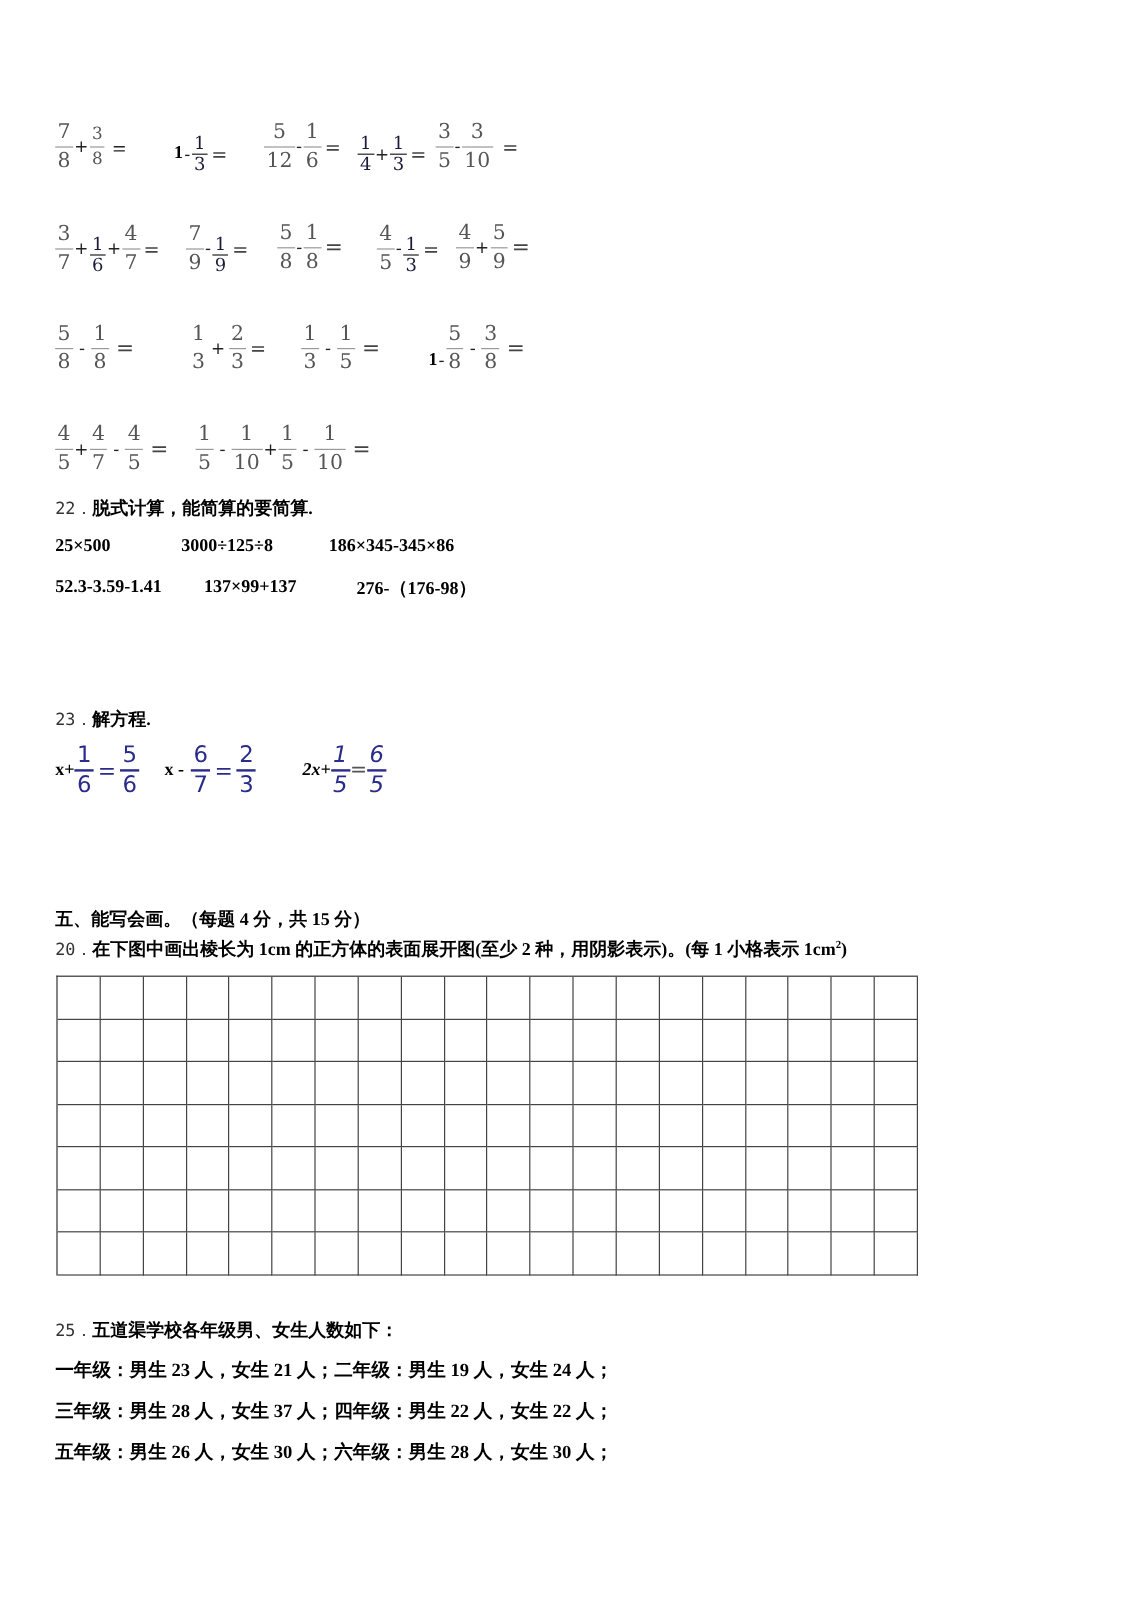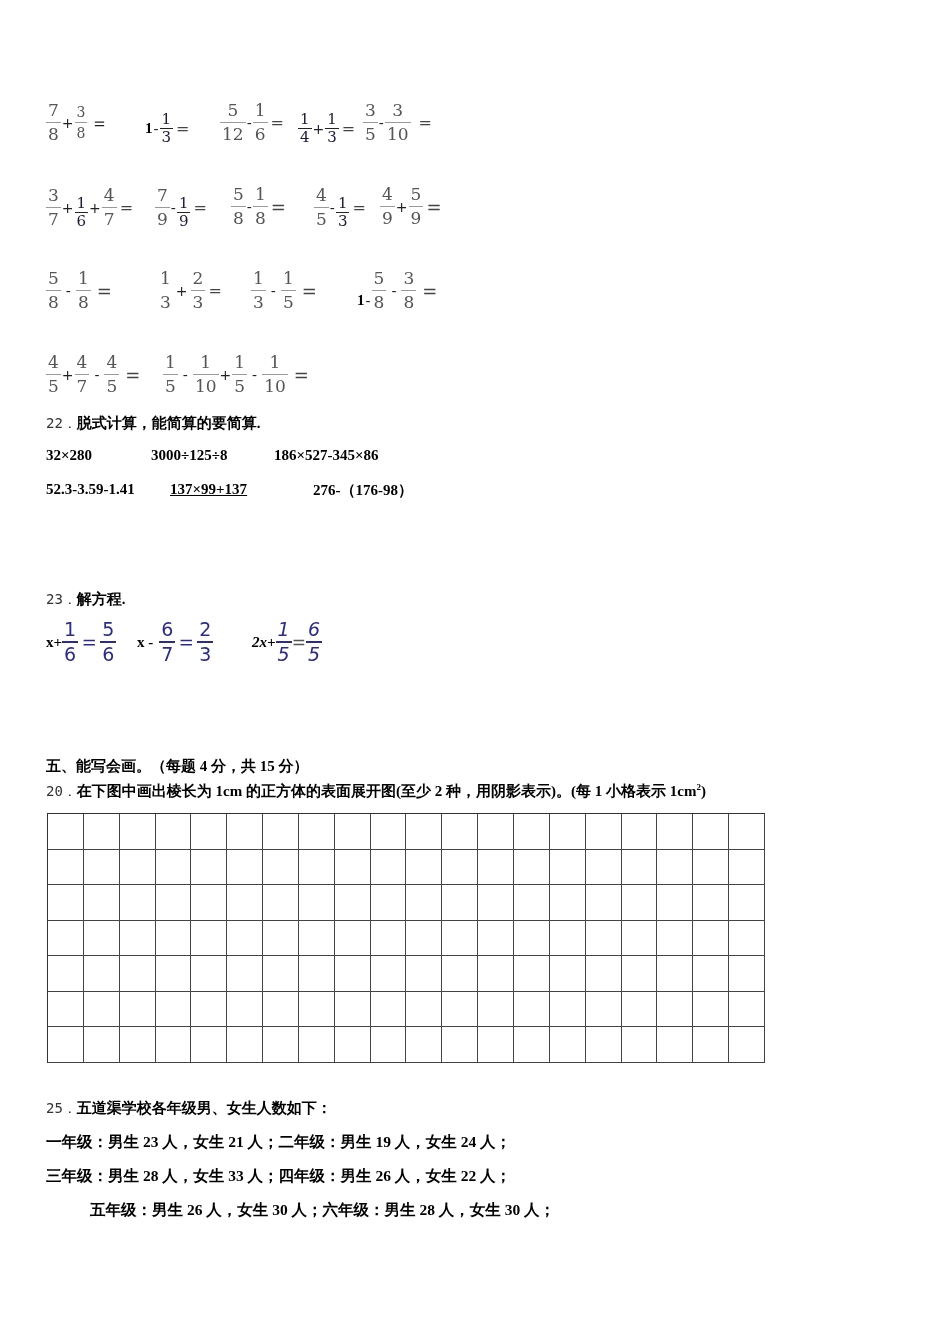--- a/index.html
+++ b/index.html
@@ -223,26 +223,26 @@
         <span class="n">1</span>
         <span class="bar"></span>
         <span class="d">10</span>
       </span><span class="eq" style="font-size:18px;padding-left:6px">=</span>
   </div>
 </div>
 
 <div class="abs q-title" style="left:46px;top:414px;">
   <span class="q-num">22．</span><span>脱式计算，能简算的要简算.</span>
 </div>
-<div class="abs calc" style="left:46px;top:447px;">32×280</div>
+<div class="abs calc" style="left:46px;top:447px;">25×500</div>
 <div class="abs calc" style="left:151px;top:447px;">3000÷125÷8</div>
-<div class="abs calc" style="left:274px;top:447px;">186×527-345×86</div>
+<div class="abs calc" style="left:274px;top:447px;">186×345-345×86</div>
 <div class="abs calc" style="left:46px;top:481px;">52.3-3.59-1.41</div>
-<div class="abs calc" style="left:170px;top:481px;text-decoration:underline;">137×99+137</div>
-<div class="abs calc" style="left:313px;top:481px;">276-（176-98）</div>
+<div class="abs calc" style="left:170px;top:481px;">137×99+137</div>
+<div class="abs calc" style="left:297px;top:481px;">276-（176-98）</div>
 
 <div class="abs q-title" style="left:46px;top:590px;">
   <span class="q-num">23．</span><span>解方程.</span>
 </div>
 <div class="expr" style="left:46px;top:620px;">
   <span class="eqn">x+</span><span class="frac blue">
       <span class="n">1</span>
       <span class="bar"></span>
       <span class="d">6</span>
     </span><span class="beq">＝</span><span class="frac blue">
@@ -419,14 +419,14 @@
     <div class="cell"></div>
     <div class="cell"></div>
     <div class="cell"></div>
     <div class="cell"></div>
   </div>
 
 <div class="abs q-title" style="left:46px;top:1099px;text-align:right;">
   <span class="q-num">25．</span><span>五道渠学校各年级男、女生人数如下：</span>
 </div>
 <div class="line" style="left:46px;top:1132px;">一年级：男生 23 人，女生 21 人；二年级：男生 19 人，女生 24 人；</div>
-<div class="line" style="left:46px;top:1166px;">三年级：男生 28 人，女生 33 人；四年级：男生 26 人，女生 22 人；</div>
-<div class="line" style="left:46px;top:1200px;margin-left:44px;">五年级：男生 26 人，女生 30 人；六年级：男生 28 人，女生 30 人；</div>
+<div class="line" style="left:46px;top:1166px;">三年级：男生 28 人，女生 37 人；四年级：男生 22 人，女生 22 人；</div>
+<div class="line" style="left:46px;top:1200px;">五年级：男生 26 人，女生 30 人；六年级：男生 28 人，女生 30 人；</div>
 
 </body></html>

